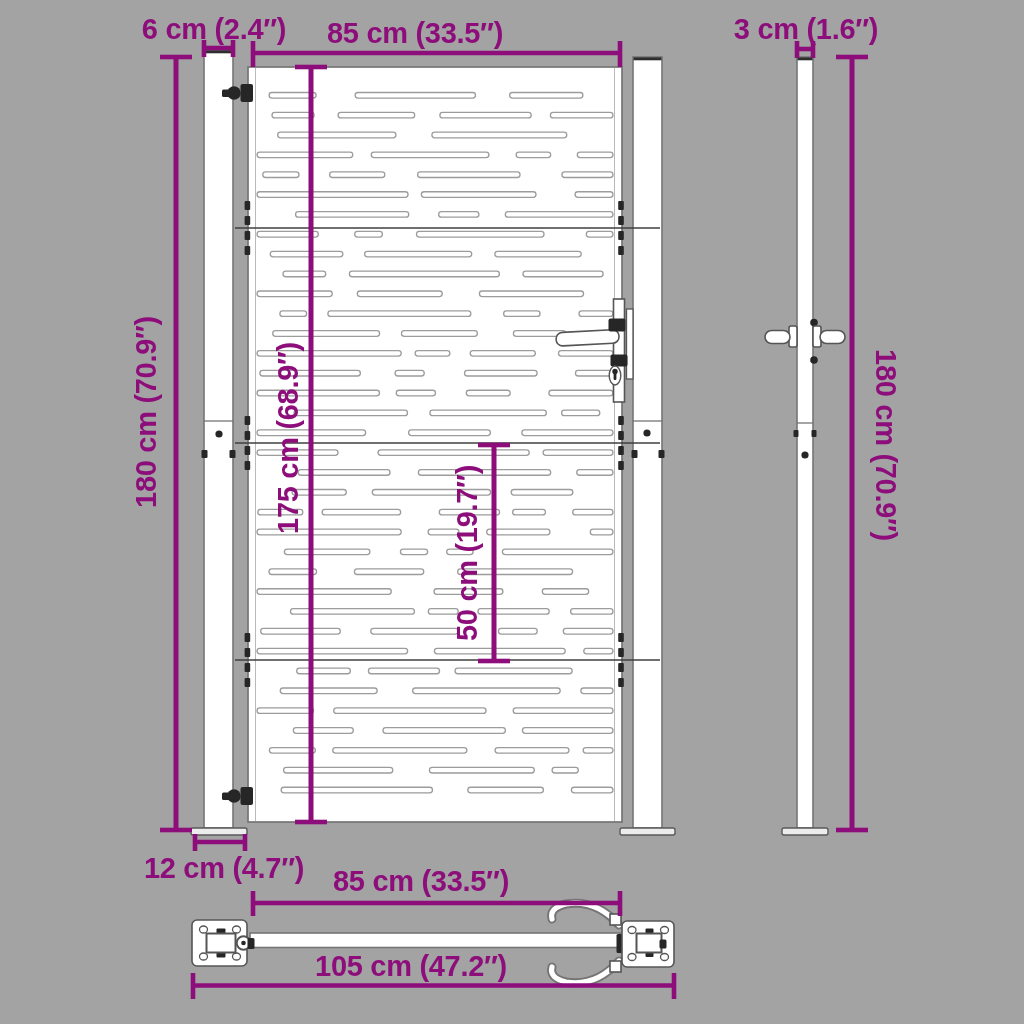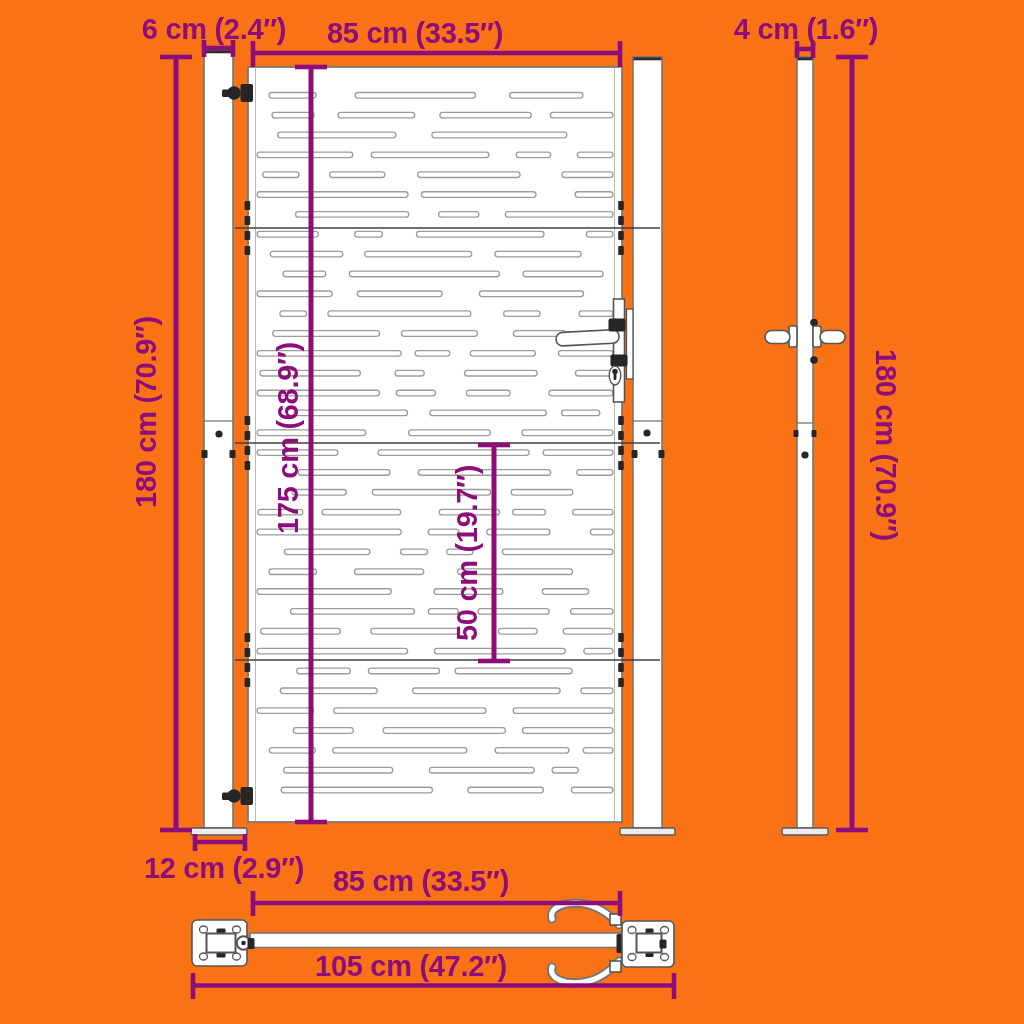--- a/index.html
+++ b/index.html
@@ -1,16 +1,16 @@
 <!DOCTYPE html>
 <html style="--dim: #8D0E7B;"><head>
 <meta charset="utf-8">
 <style>
   html,body{margin:0;padding:0;background:#fff;}
-  #stage{position:relative;width:1024px;height:1024px;background:#f97316;overflow:hidden;
+  #stage{position:relative;width:1024px;height:1024px;background:#a3a3a3;overflow:hidden;
          font-family:"Liberation Sans", sans-serif;}
   #drawing{position:absolute;left:0;top:0;}
   .lab{position:absolute;font-weight:700;font-size:29px;letter-spacing:-0.3px;
        color:var(--dim,#8D0E7B);white-space:nowrap;line-height:1;}
   .hlab{transform:translate(-50%,-50%);}
   .vlab{transform:translate(-50%,-50%) rotate(-90deg);}
   .vlabR{transform:translate(-50%,-50%) rotate(90deg);}
 
   
   .part{fill:#fff;stroke:#757575;stroke-width:1.6;}
@@ -360,21 +360,21 @@
       <g>
         <line class="dim" x1="193" y1="985.5" x2="674" y2="985.5"></line>
         <line class="dim" x1="193" y1="973" x2="193" y2="999"></line>
         <line class="dim" x1="674" y1="973" x2="674" y2="999"></line>
       </g>
     </g>
   </svg>
 
   <div class="lab hlab" style="left:214px;top:29px">6 cm (2.4″)</div>
   <div class="lab hlab" style="left:415px;top:33px">85 cm (33.5″)</div>
-  <div class="lab hlab" style="left:806px;top:29px">4 cm (1.6″)</div>
+  <div class="lab hlab" style="left:806px;top:29px">3 cm (1.6″)</div>
   <div class="lab vlab" style="left:146px;top:412px">180 cm (70.9″)</div>
   <div class="lab vlab" style="left:288px;top:438px">175 cm (68.9″)</div>
   <div class="lab vlab" style="left:467px;top:553px">50 cm (19.7″)</div>
   <div class="lab vlabR" style="left:885px;top:445px">180 cm (70.9″)</div>
-  <div class="lab hlab" style="left:224px;top:868px">12 cm (2.9″)</div>
+  <div class="lab hlab" style="left:224px;top:868px">12 cm (4.7″)</div>
   <div class="lab hlab" style="left:421px;top:881px">85 cm (33.5″)</div>
   <div class="lab hlab" style="left:411px;top:966px">105 cm (47.2″)</div>
 </div>
 
 </body></html>

